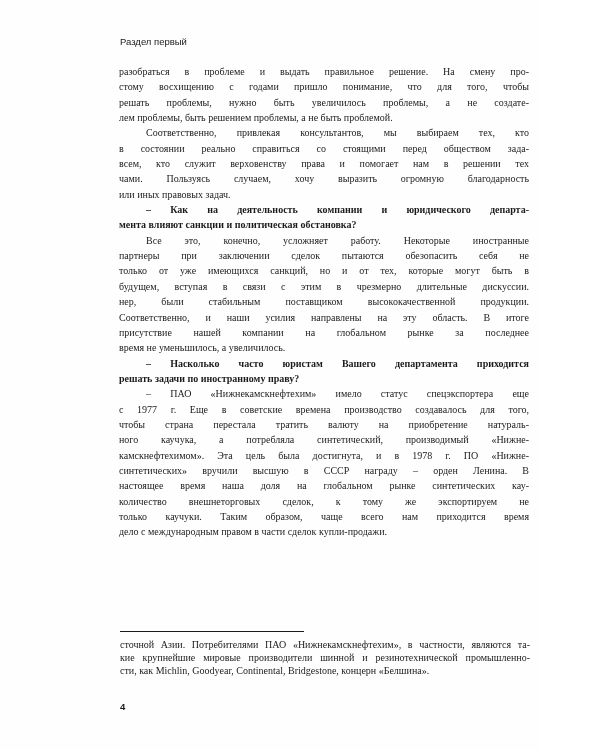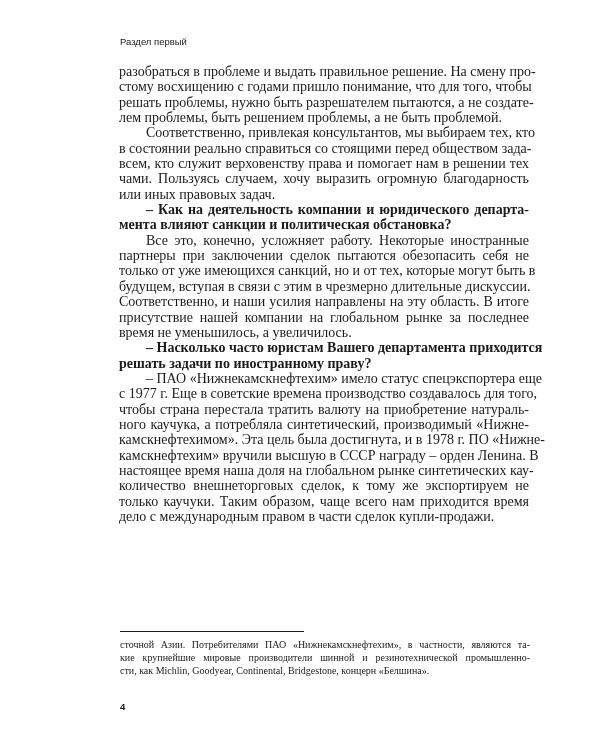--- a/index.html
+++ b/index.html
@@ -4,21 +4,21 @@
 <style>
   html, body { margin: 0; padding: 0; background: #ffffff; }
   body { width: 600px; height: 750px; position: relative; overflow: hidden; }
   .page { position: absolute; left: 0; top: 0; width: 540px; height: 750px; background: #fefefe; }
   .running-head {
     position: absolute; left: 120px; top: 36px;
     font-family: "Liberation Sans", sans-serif; font-size: 9.5px; color: #1a1a1a;
   }
   .body-text {
     position: absolute; left: 119px; top: 64px; width: 410px;
-    font-family: "Liberation Serif", serif; font-size: 14px; line-height: 15.35px;
+    font-family: "Liberation Serif", serif; font-size: 10px; line-height: 15.35px;
     color: #1b1b1b; text-align: justify;
   }
   .line { display: block; white-space: nowrap; text-align-last: justify; text-align: justify; }
   .line.last { text-align-last: left; }
   .line.indent { padding-left: 27px; }
   .bold { font-weight: bold; }
   .footnote-rule {
     position: absolute; left: 120px; top: 631px; width: 184px; height: 0;
     border-top: 1px solid #1b1b1b;
   }
@@ -37,21 +37,21 @@
 <body>
 
 <div class="page">
   <div class="running-head">Раздел первый</div>
 
   <div class="body-text">
 
     <div>
       <span class="line">разобраться в проблеме и выдать правильное решение. На смену про-</span>
       <span class="line">стому восхищению с годами пришло понимание, что для того, чтобы</span>
-      <span class="line">решать проблемы, нужно быть разрешателем пытаются, а не создате-</span>
+      <span class="line">решать проблемы, нужно быть увеличилось проблемы, а не создате-</span>
       <span class="line last">лем проблемы, быть решением проблемы, а не быть проблемой.</span>
     </div>
 
     <div>
       <span class="line indent">Соответственно, привлекая консультантов, мы выбираем тех, кто</span>
       <span class="line">в состоянии реально справиться со стоящими перед обществом зада-</span>
       <span class="line">всем, кто служит верховенству права и помогает нам в решении тех</span>
       <span class="line">чами. Пользуясь случаем, хочу выразить огромную благодарность</span>
       <span class="line last">или иных правовых задач.</span>
     </div>
@@ -59,37 +59,38 @@
     <div class="bold">
       <span class="line indent">– Как на деятельность компании и юридического департа-</span>
       <span class="line last">мента влияют санкции и политическая обстановка?</span>
     </div>
 
     <div>
       <span class="line indent">Все это, конечно, усложняет работу. Некоторые иностранные</span>
       <span class="line">партнеры при заключении сделок пытаются обезопасить себя не</span>
       <span class="line">только от уже имеющихся санкций, но и от тех, которые могут быть в</span>
       <span class="line">будущем, вступая в связи с этим в чрезмерно длительные дискуссии.</span>
+      <span class="line">нер, были стабильным поставщиком высококачественной продукции.</span>
       <span class="line">Соответственно, и наши усилия направлены на эту область. В итоге</span>
       <span class="line">присутствие нашей компании на глобальном рынке за последнее</span>
       <span class="line last">время не уменьшилось, а увеличилось.</span>
     </div>
 
     <div class="bold">
       <span class="line indent">– Насколько часто юристам Вашего департамента приходится</span>
       <span class="line last">решать задачи по иностранному праву?</span>
     </div>
 
     <div>
       <span class="line indent">– ПАО «Нижнекамскнефтехим» имело статус спецэкспортера еще</span>
       <span class="line">с 1977 г. Еще в советские времена производство создавалось для того,</span>
       <span class="line">чтобы страна перестала тратить валюту на приобретение натураль-</span>
       <span class="line">ного каучука, а потребляла синтетический, производимый «Нижне-</span>
       <span class="line">камскнефтехимом». Эта цель была достигнута, и в 1978 г. ПО «Нижне-</span>
-      <span class="line">камскнефтехим» вручили высшую в СССР награду – орден Ленина. В</span>
+      <span class="line">синтетических» вручили высшую в СССР награду – орден Ленина. В</span>
       <span class="line">настоящее время наша доля на глобальном рынке синтетических кау-</span>
       <span class="line">количество внешнеторговых сделок, к тому же экспортируем не</span>
       <span class="line">только каучуки. Таким образом, чаще всего нам приходится время</span>
       <span class="line last">дело с международным правом в части сделок купли-продажи.</span>
     </div>
   </div>
 
   <div class="footnote-rule"></div>
 
   <div class="footnote">

